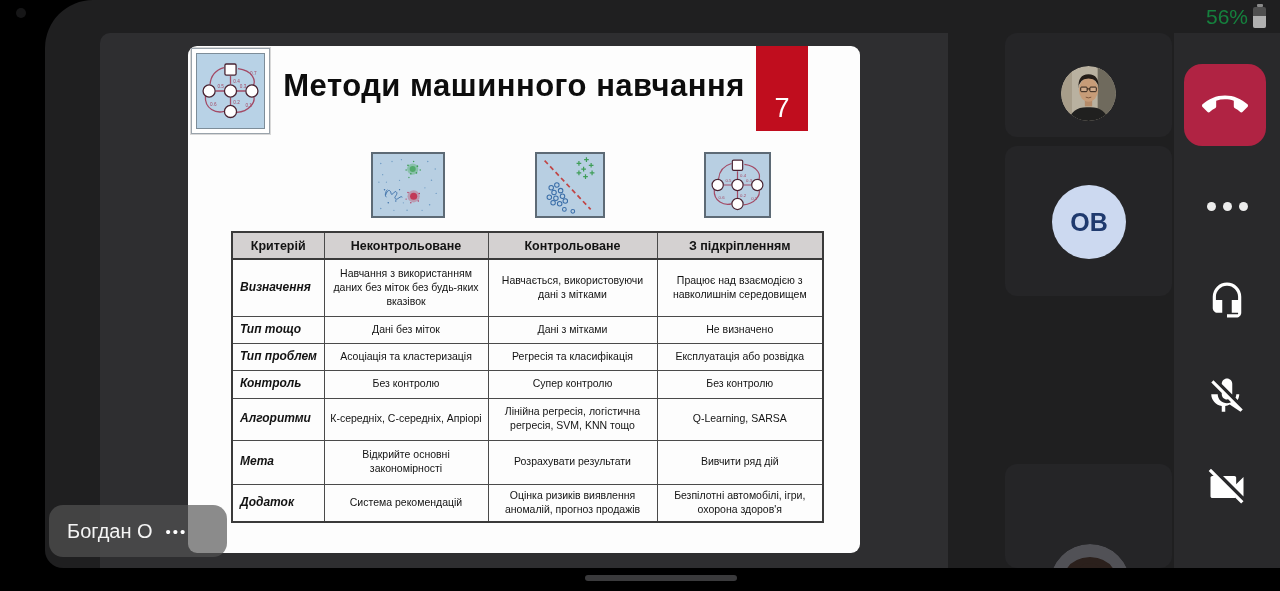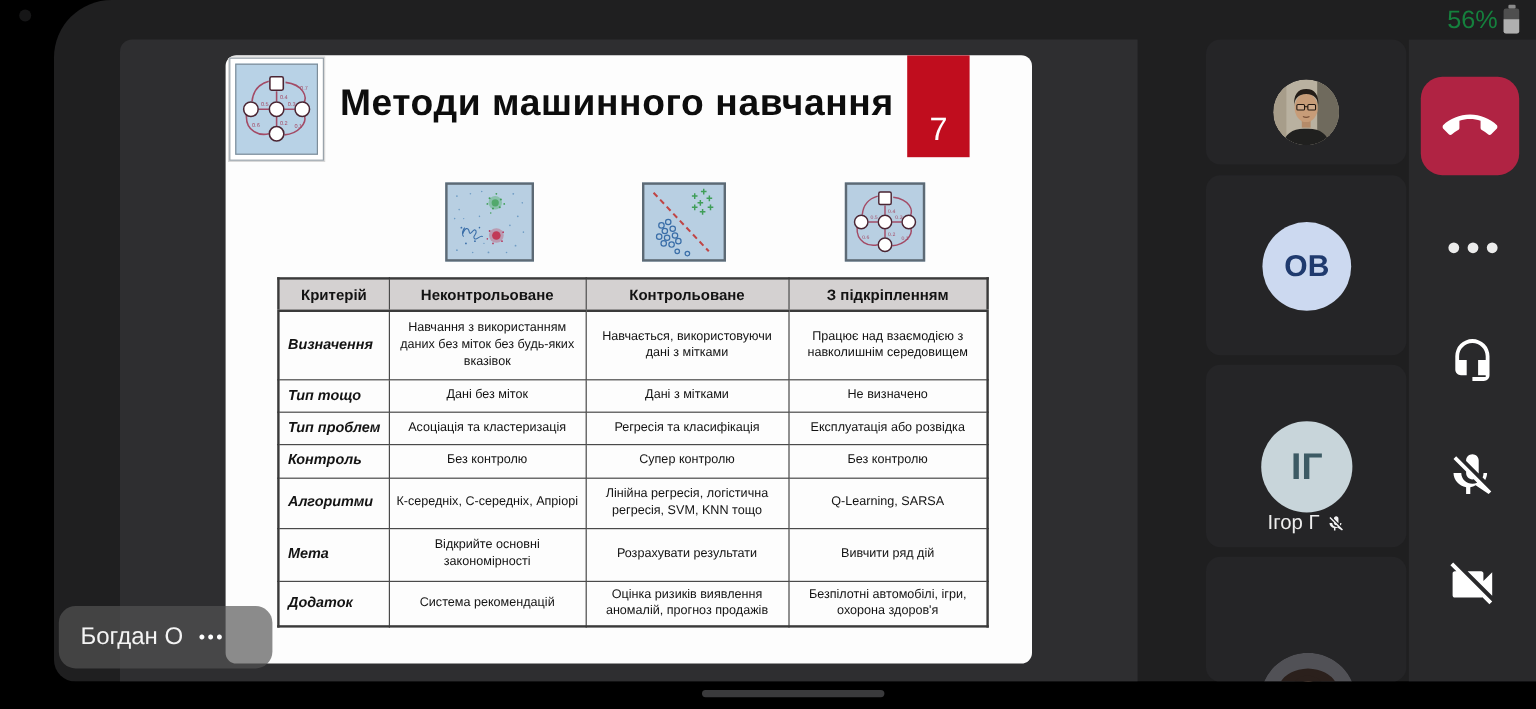--- a/index.html
+++ b/index.html
@@ -348,31 +348,20 @@
       </svg>
     </div>
   </div>
 
   <div class="tile" id="tile-2">
     <div class="avatar initials-avatar" id="avatar-2">
       <span>ОВ</span>
     </div>
   </div>
 
-  <div class="tile" id="tile-3">
-    <div class="avatar initials-avatar" id="avatar-3">
-      <span>ІГ</span>
-    </div>
-    <div class="name-row">
-      <span class="pname">Ігор Г</span>
-      <svg width="15" height="15" viewBox="0 0 24 24">
-          <path fill="#fff" d="M19 11h-1.7c0 .74-.16 1.43-.43 2.05l1.23 1.23c.56-.98.9-2.09.9-3.28zm-4.02.17c0-.06.02-.11.02-.17V5c0-1.66-1.34-3-3-3S9 3.34 9 5v.18l5.98 5.99zM4.27 3L3 4.27l6.01 6.01V11c0 1.66 1.33 3 2.99 3 .22 0 .44-.03.65-.08l1.66 1.66c-.71.33-1.5.52-2.31.52-2.76 0-5.3-2.1-5.3-5.1H3c0 3.41 2.72 6.23 6 6.72V21h2v-3.28c.91-.13 1.77-.45 2.54-.9L19.73 21 21 19.73 4.27 3z"></path>
-        </svg>
-    </div>
-  </div>
 
   <div class="tile" id="tile-4">
     <div class="avatar" id="avatar-4">
       <svg viewBox="0 0 80 80">
         <defs>
             <clipPath id="c4">
               <circle cx="40" cy="40" r="40"></circle>
             </clipPath>
           </defs>
         <g clip-path="url(#c4)">

